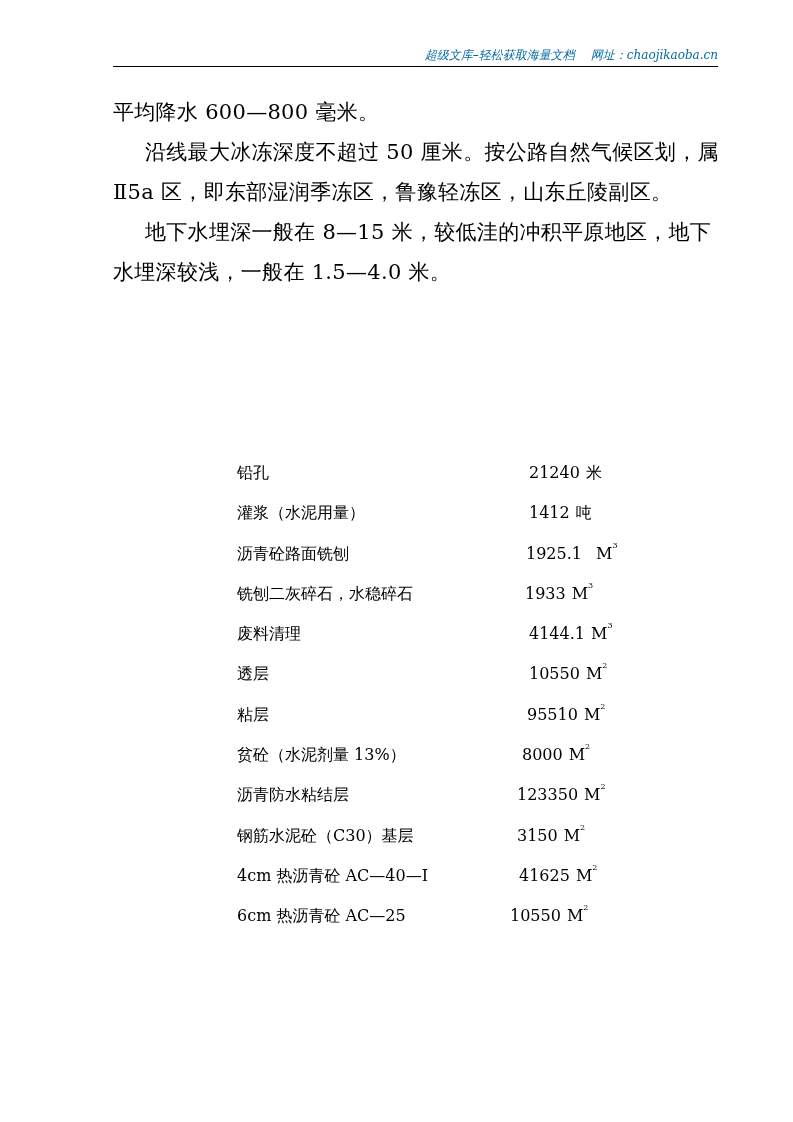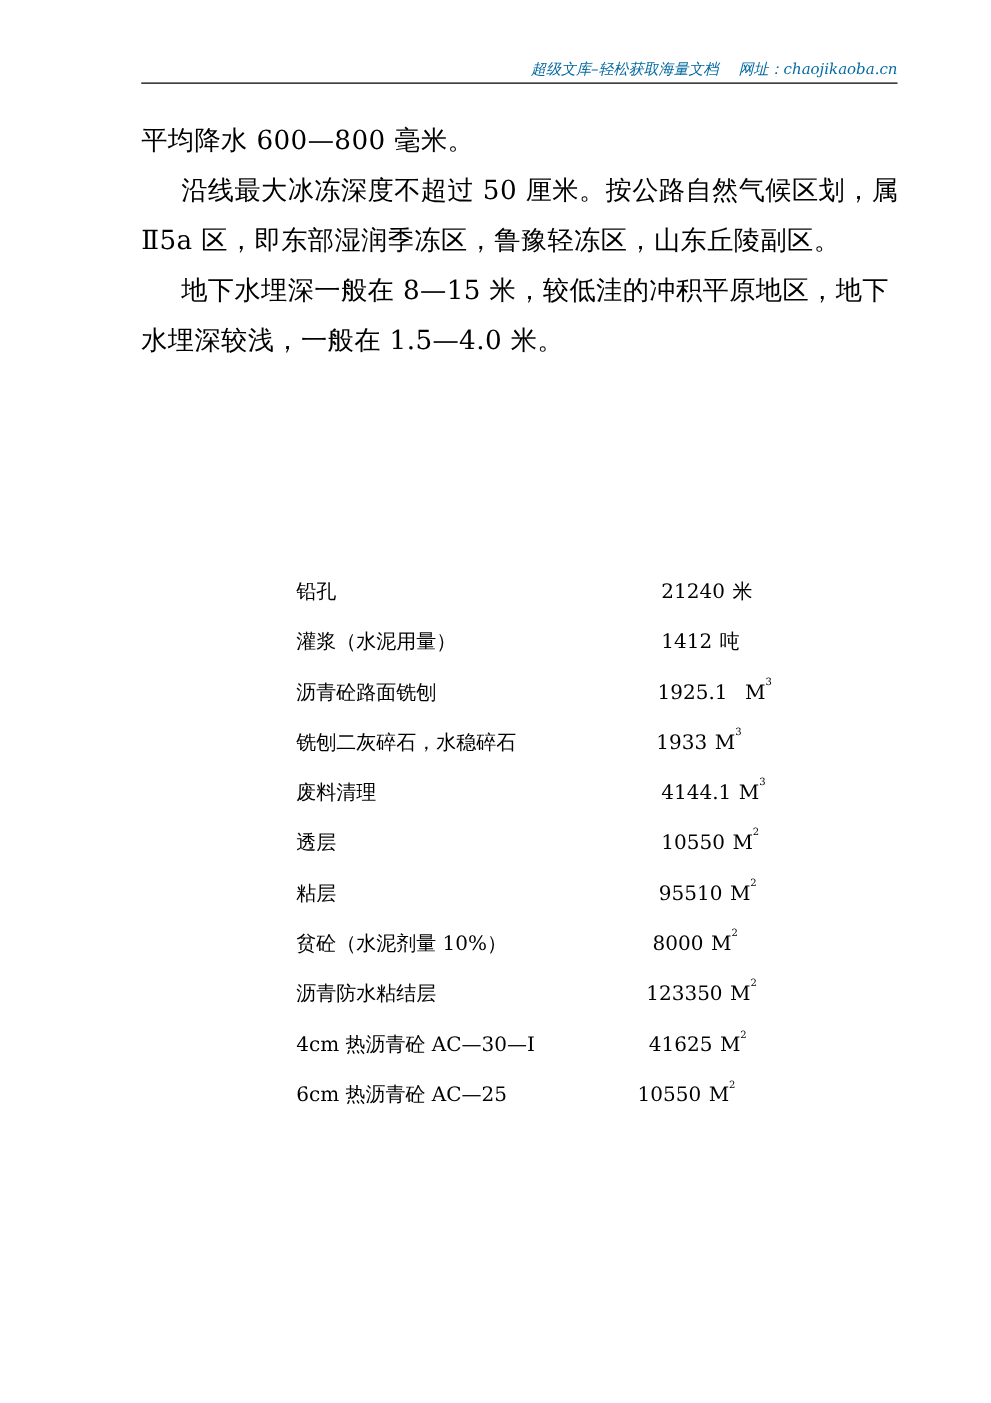--- a/index.html
+++ b/index.html
@@ -111,28 +111,32 @@
   </div>
   <div class="qty-row">
     <span class="item">透层</span>
     <span class="value" style="left:292px"><span>10550</span><span class="unit">M</span><sup>2</sup></span>
   </div>
   <div class="qty-row">
     <span class="item">粘层</span>
     <span class="value" style="left:290px"><span>95510</span><span class="unit">M</span><sup>2</sup></span>
   </div>
   <div class="qty-row">
-    <span class="item">贫砼（水泥剂量 10%）</span>
+    <span class="item">贫砼（水泥剂量 13%）</span>
     <span class="value" style="left:285px"><span>8000</span><span class="unit">M</span><sup>2</sup></span>
   </div>
   <div class="qty-row">
     <span class="item">沥青防水粘结层</span>
     <span class="value" style="left:280px"><span>123350</span><span class="unit">M</span><sup>2</sup></span>
   </div>
   <div class="qty-row">
-    <span class="item">4cm 热沥青砼 AC—30—I</span>
+    <span class="item">钢筋水泥砼（C30）基层</span>
+    <span class="value" style="left:280px"><span>3150</span><span class="unit">M</span><sup>2</sup></span>
+  </div>
+  <div class="qty-row">
+    <span class="item">4cm 热沥青砼 AC—40—I</span>
     <span class="value" style="left:282px"><span>41625</span><span class="unit">M</span><sup>2</sup></span>
   </div>
   <div class="qty-row">
     <span class="item">6cm 热沥青砼 AC—25</span>
     <span class="value" style="left:273px"><span>10550</span><span class="unit">M</span><sup>2</sup></span>
   </div>
 </div>
 
 </body></html>

